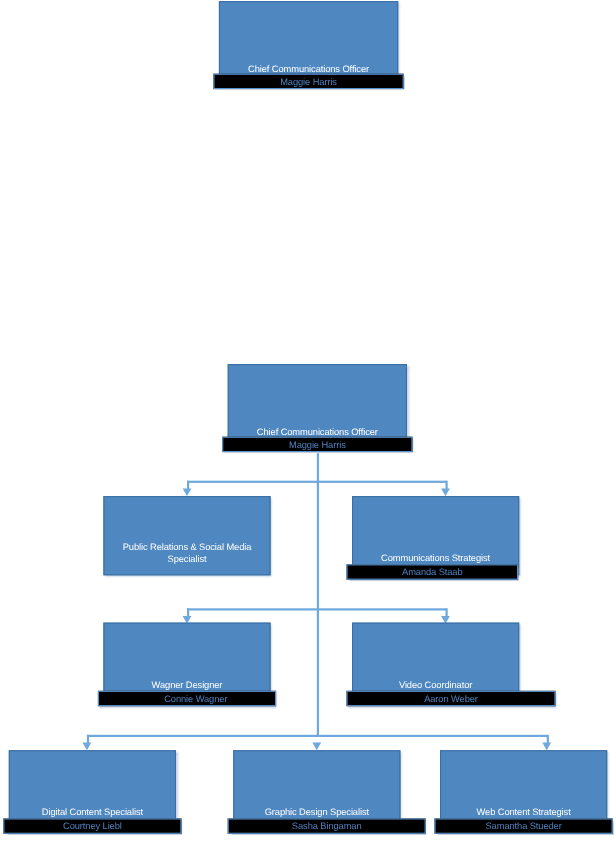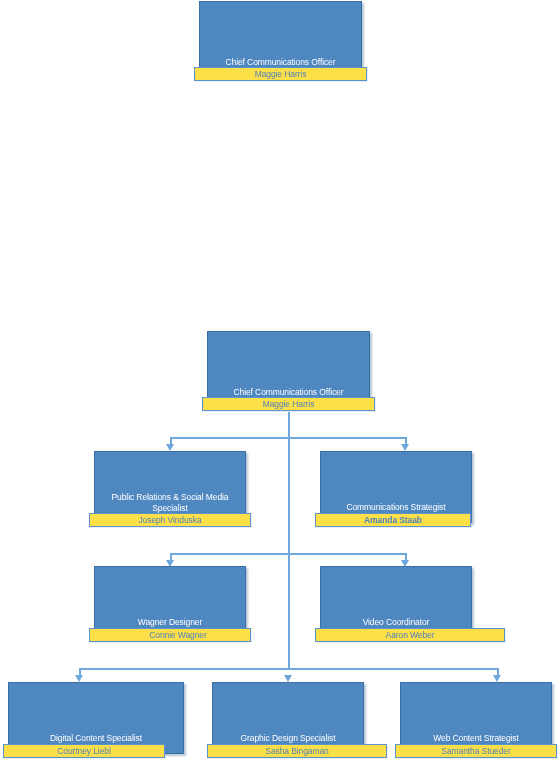--- a/index.html
+++ b/index.html
@@ -61,21 +61,21 @@
     right: 4px;
     color: #ffffff;
     font-size: 8.5px;
     line-height: 10.5px;
     text-align: center;
     letter-spacing: -0.1px;
     white-space: pre-line;
   }
   .name-plate {
     position: absolute;
-    background: #fde047;
+    background: #000000;
     border: 1px solid #5B93CC;
     box-sizing: border-box;
     color: #4F81BD;
     font-size: 8.5px;
     line-height: 12px;
     text-align: center;
     letter-spacing: -0.1px;
     box-shadow: 1.2px 1.2px 1.5px rgba(140,165,195,0.5);
   }
 </style>
@@ -100,27 +100,26 @@
 
   <div class="conn conn-h" style="left:170px; top:437px; width:236px;"></div>
   <div class="conn conn-v" style="left:170px; top:437px; height:9px;"></div>
   <div class="arrow-down" style="left:166px; top:444px;"></div>
   <div class="conn conn-v" style="left:405px; top:437px; height:9px;"></div>
   <div class="arrow-down" style="left:401px; top:444px;"></div>
 
   <div class="node" style="left:94px; top:451px; width:152px; height:72px;">
     <div class="node-box"></div>
     <div class="node-title" style="top:41px;">Public Relations &amp; Social Media Specialist</div>
-    <div class="name-plate" style="left:-5px; width:162px; top:62px; height:14px;">Joseph Vinduska</div>
   </div>
 
   <div class="node" style="left:320px; top:451px; width:152px; height:72px;">
     <div class="node-box"></div>
     <div class="node-title" style="top:51px;">Communications Strategist</div>
-    <div class="name-plate" style="left:-5px; width:156px; top:62px; height:14px;font-weight:bold;">Amanda Staab</div>
+    <div class="name-plate" style="left:-5px; width:156px; top:62px; height:14px;">Amanda Staab</div>
   </div>
 
   <div class="conn conn-h" style="left:170px; top:553px; width:236px;"></div>
   <div class="conn conn-v" style="left:170px; top:553px; height:9px;"></div>
   <div class="arrow-down" style="left:166px; top:560px;"></div>
   <div class="conn conn-v" style="left:405px; top:553px; height:9px;"></div>
   <div class="arrow-down" style="left:401px; top:560px;"></div>
 
   <div class="node" style="left:94px; top:566px; width:152px; height:72px;">
     <div class="node-box"></div>
@@ -134,21 +133,21 @@
     <div class="name-plate" style="left:-5px; width:190px; top:62px; height:14px;">Aaron Weber</div>
   </div>
 
   <div class="conn conn-h" style="left:79px; top:668px; width:419px;"></div>
   <div class="conn conn-v" style="left:79px; top:668px; height:9px;"></div>
   <div class="arrow-down" style="left:75px; top:675px;"></div>
   <div class="arrow-down" style="left:284px; top:675px;"></div>
   <div class="conn conn-v" style="left:497px; top:668px; height:9px;"></div>
   <div class="arrow-down" style="left:493px; top:675px;"></div>
 
-  <div class="node" style="left:8px; top:682px; width:176px; height:72px;">
+  <div class="node" style="left:8px; top:682px; width:152px; height:72px;">
     <div class="node-box"></div>
     <div class="node-title" style="top:51px;">Digital Content Specialist</div>
     <div class="name-plate" style="left:-5px; width:162px; top:62px; height:14px;">Courtney Liebl</div>
   </div>
 
   <div class="node" style="left:212px; top:682px; width:152px; height:72px;">
     <div class="node-box"></div>
     <div class="node-title" style="top:51px;">Graphic Design Specialist</div>
     <div class="name-plate" style="left:-5px; width:180px; top:62px; height:14px;">Sasha Bingaman</div>
   </div>

